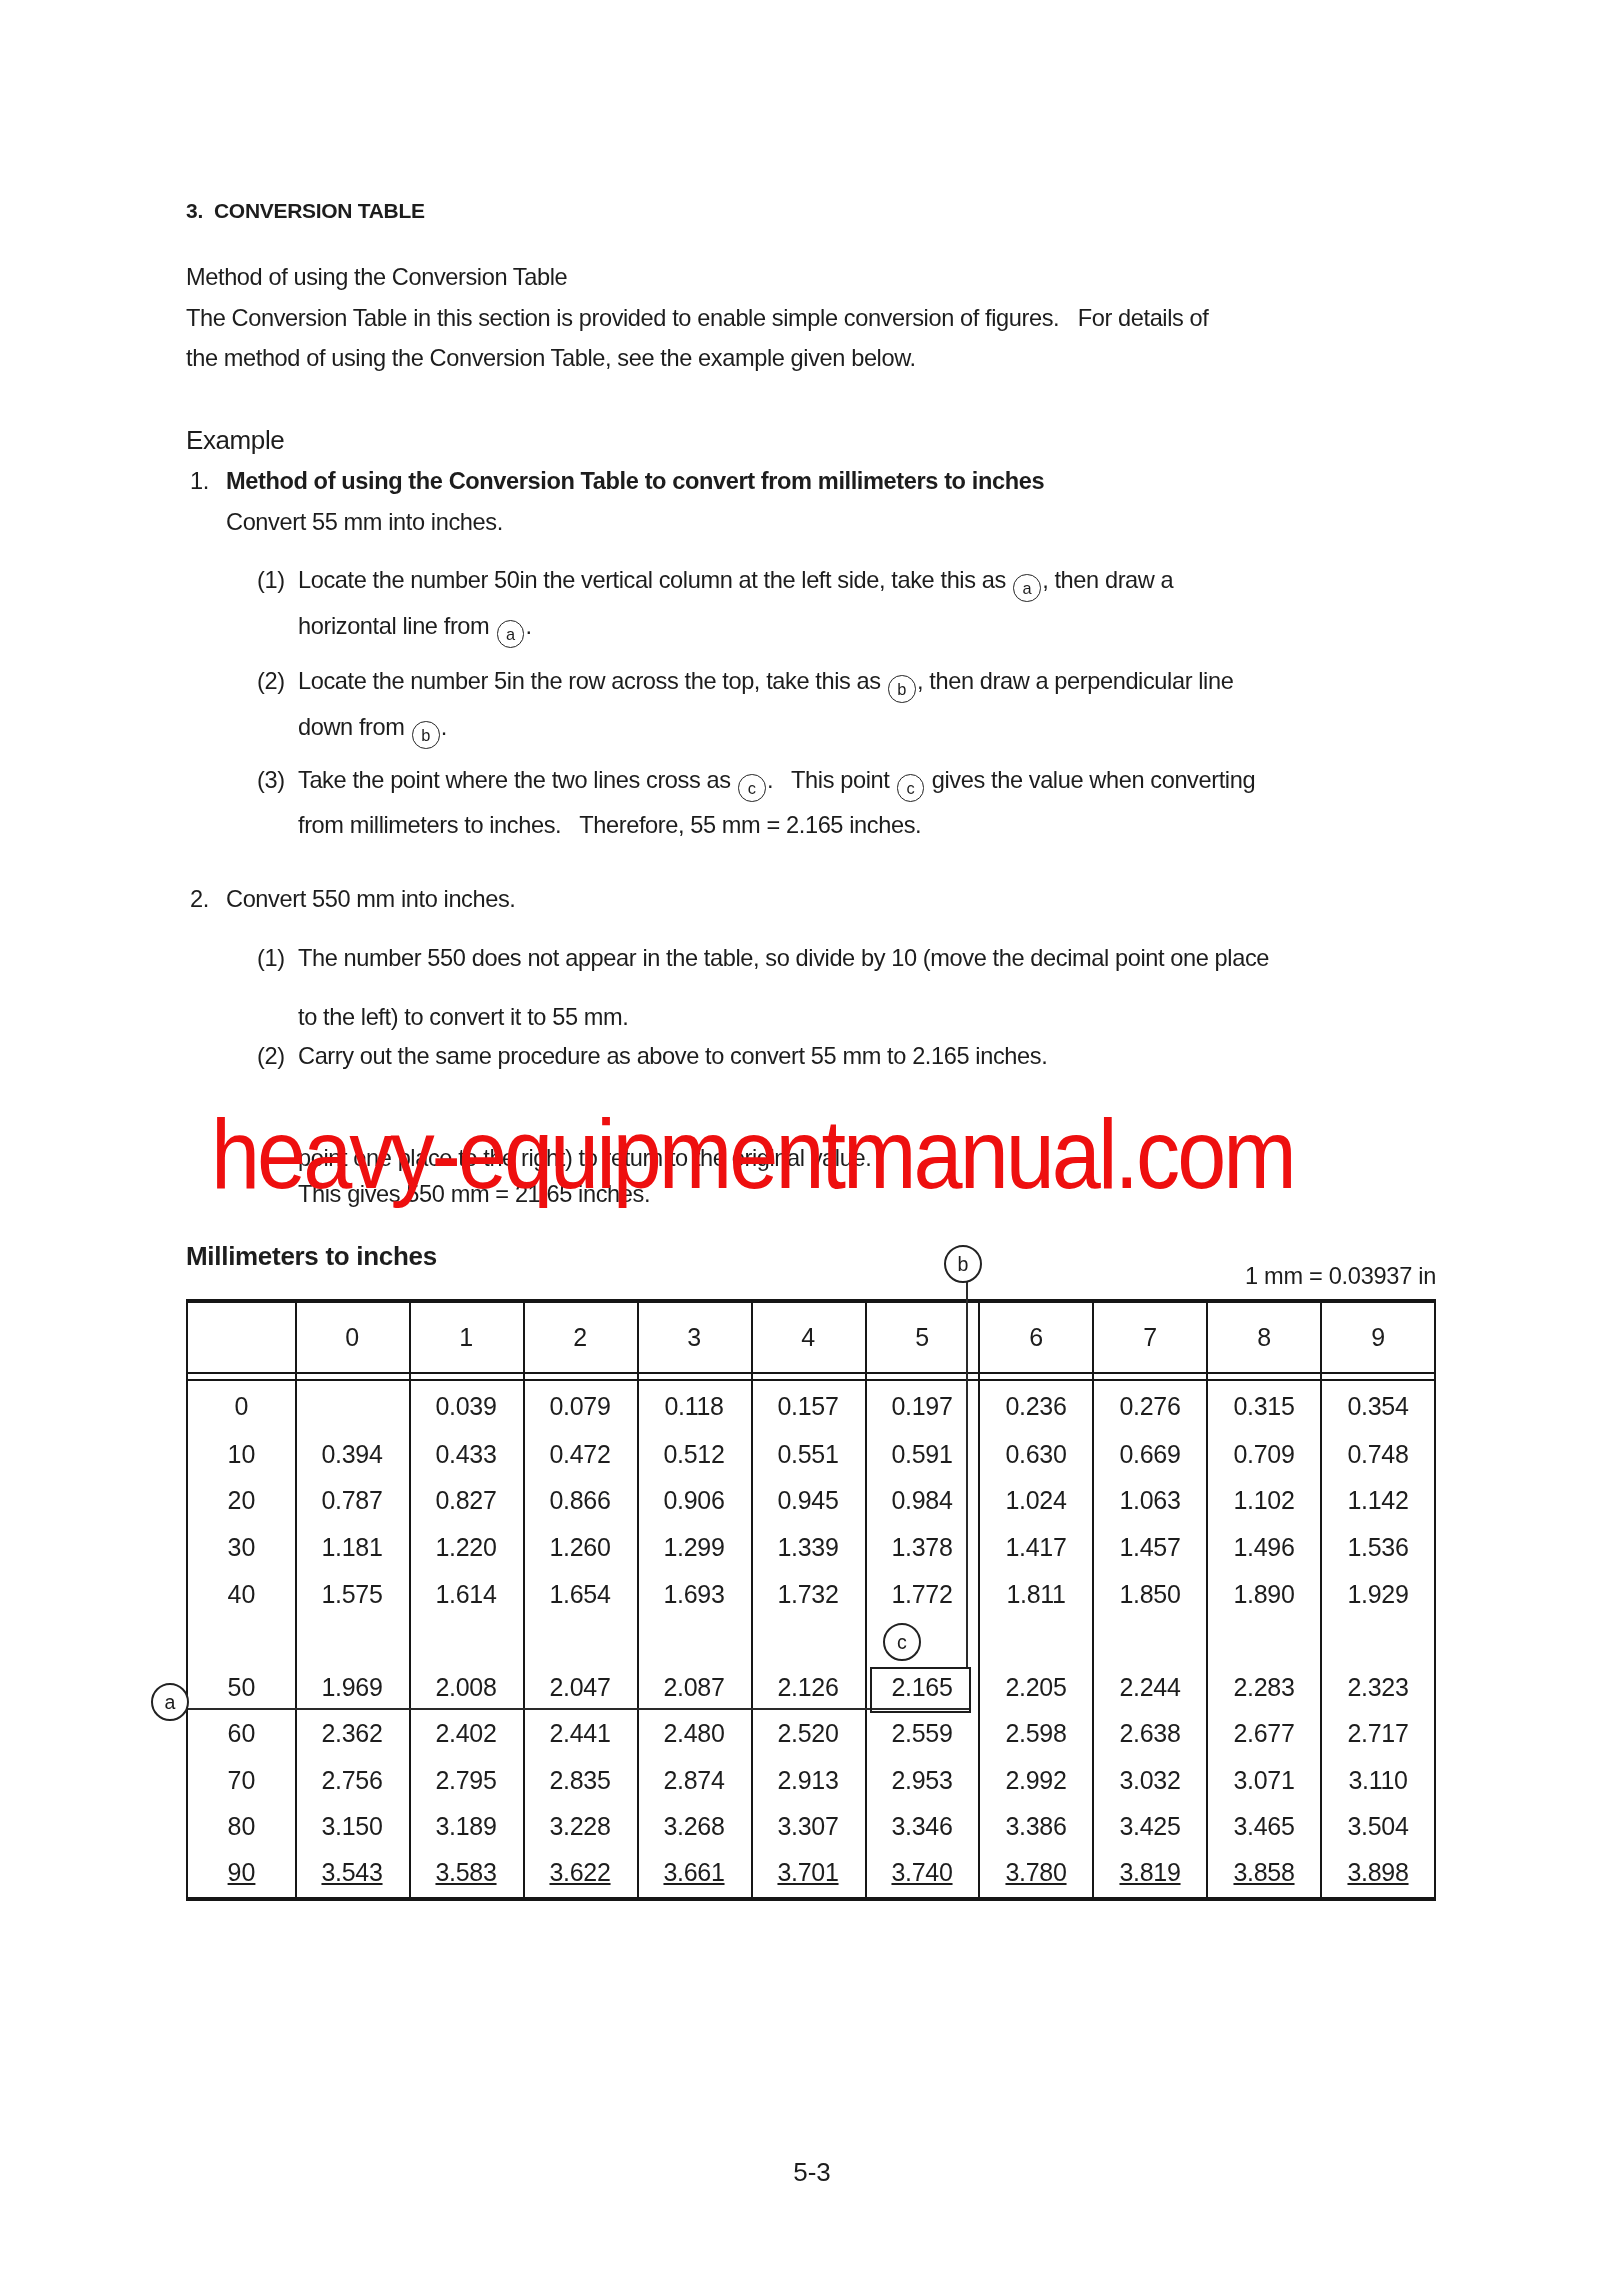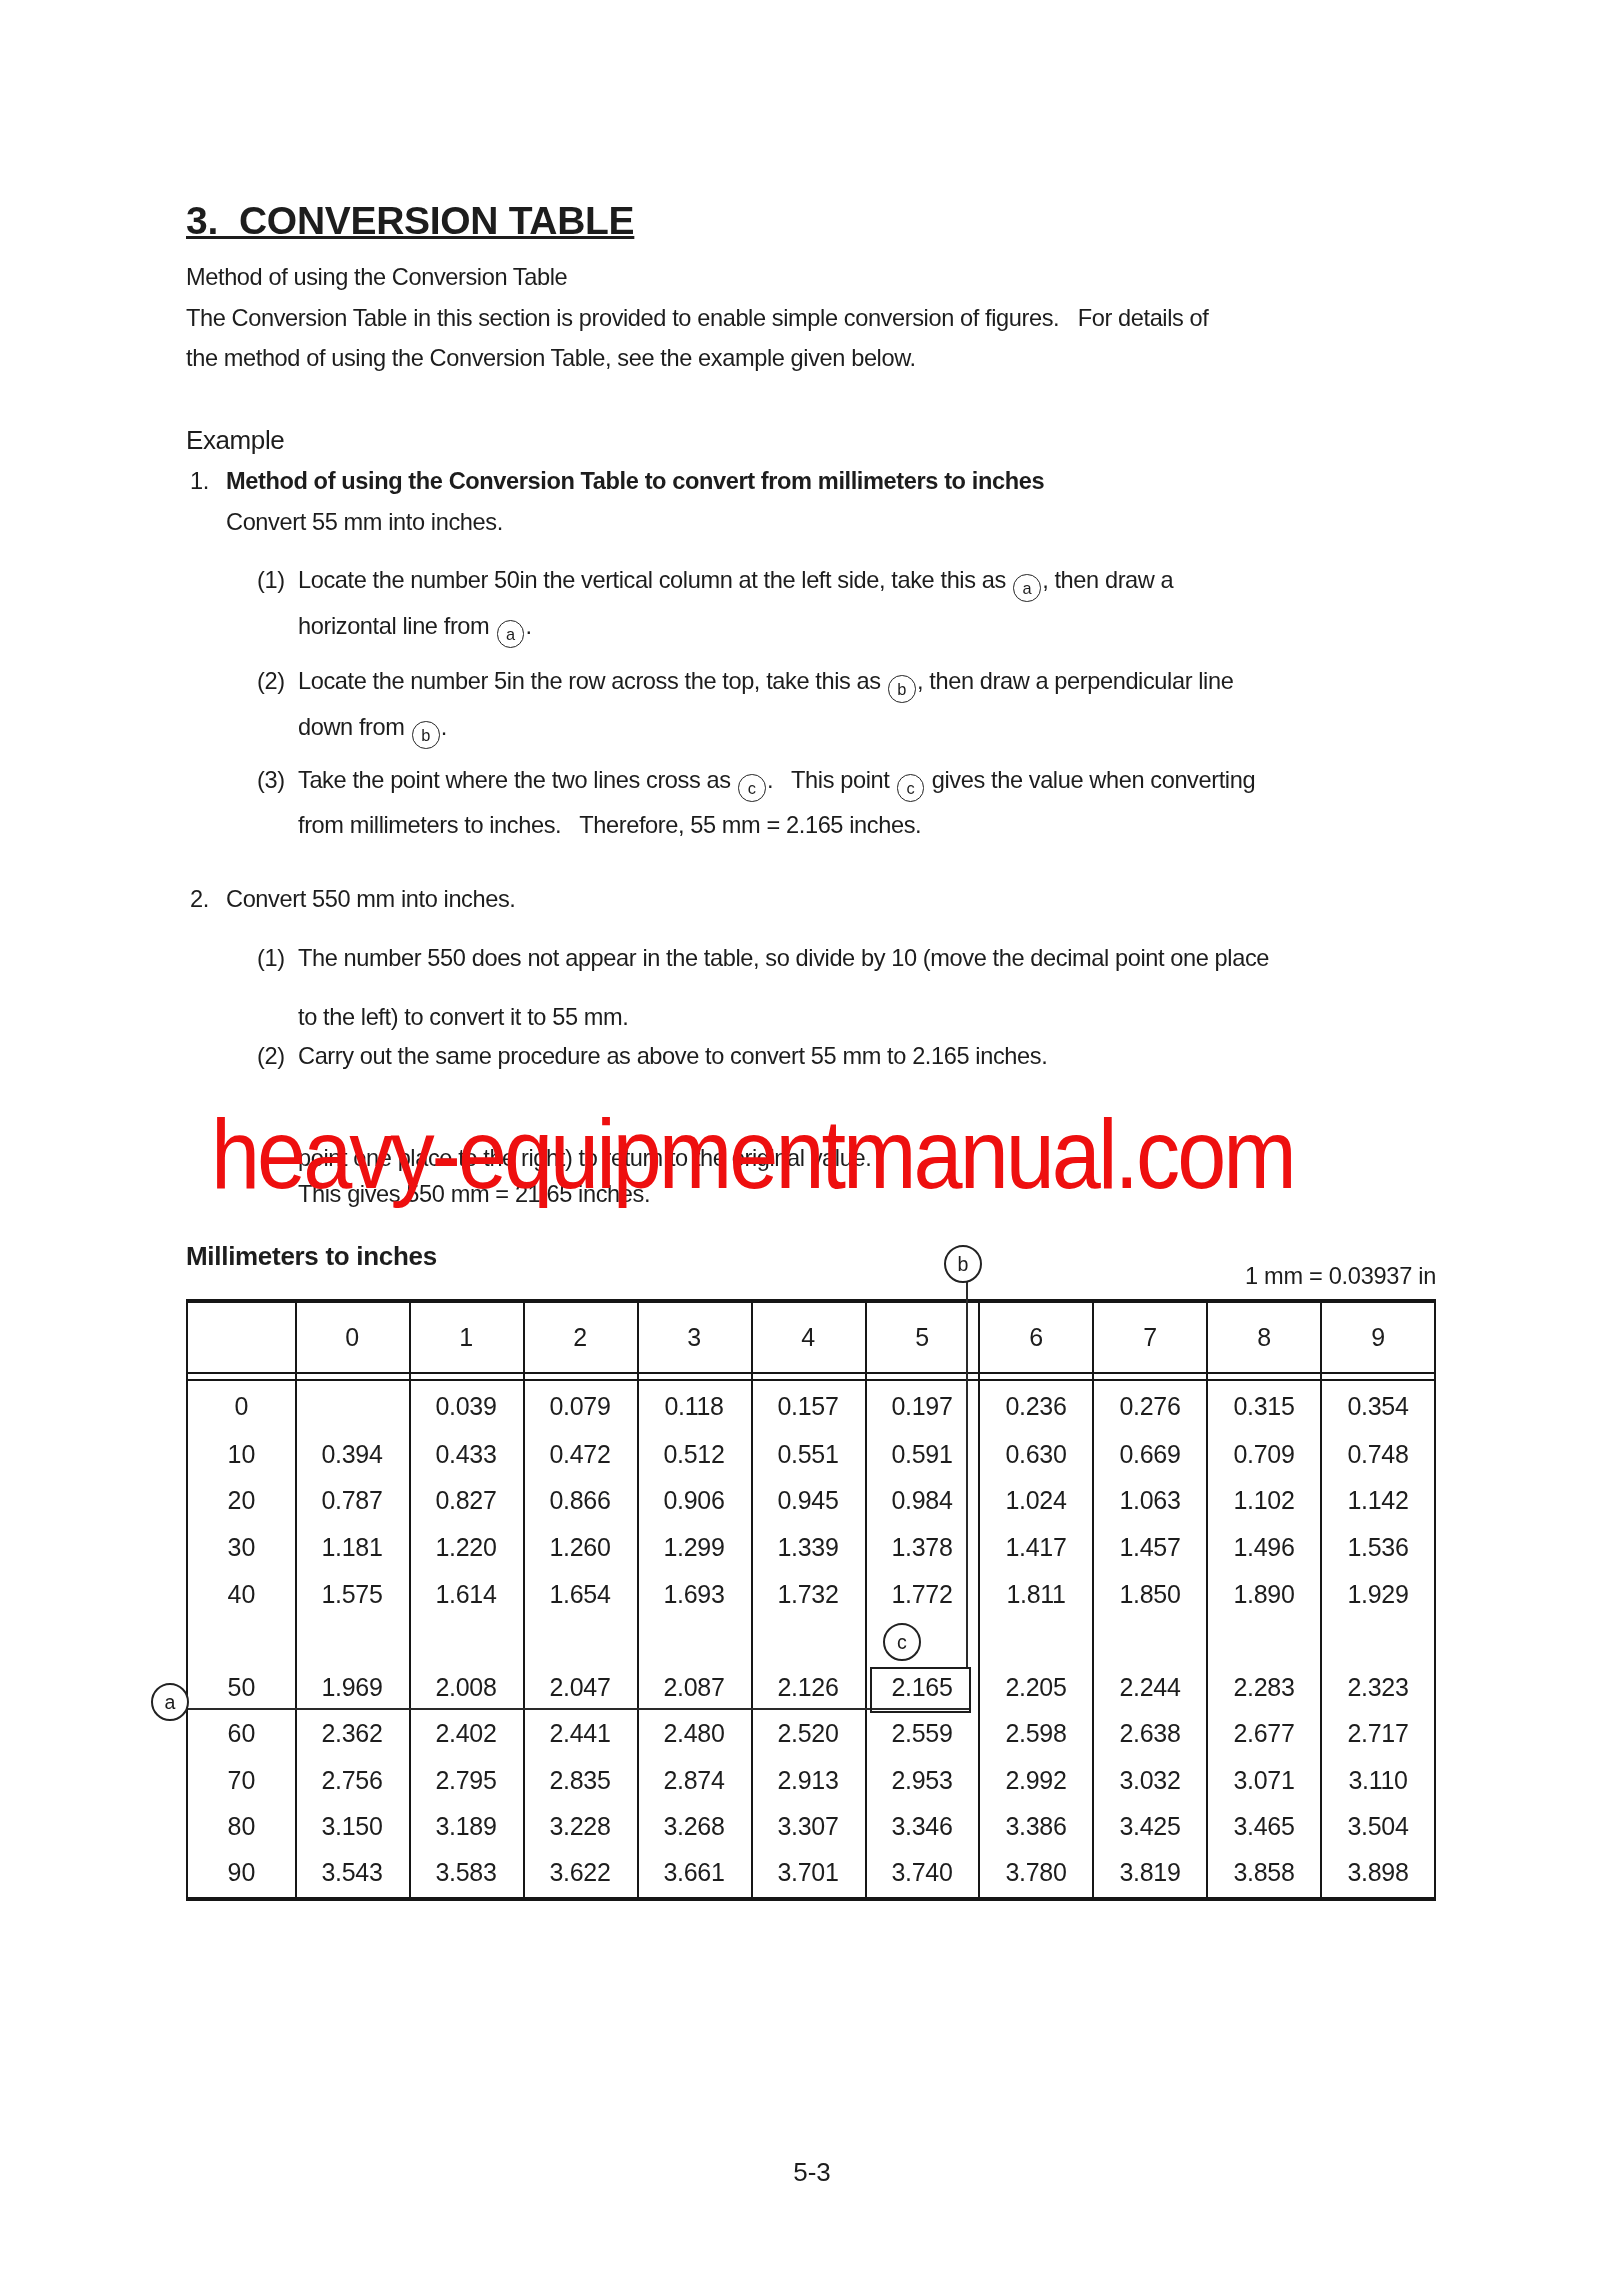--- a/index.html
+++ b/index.html
@@ -1,20 +1,20 @@
 <!DOCTYPE html>
 <html style="font-size:10.5px"><head>
 <meta charset="utf-8">
 <style>
   html,body{margin:0;padding:0;background:#888;}
   .page{position:relative;width:1623px;height:2295px;background:#ffffff;overflow:hidden;
         font-family:"Liberation Sans","DejaVu Sans",sans-serif;color:#1d1d1d;}
   .line{position:absolute;white-space:pre;font-size:23.6px;letter-spacing:-0.4px;line-height:1.2;}
   .b{font-weight:700;}
-  .title{font-size:39px;font-weight:700;letter-spacing:-0.3px;text-decoration:underline;}
+  .title{font-size:21px;font-weight:700;letter-spacing:-0.3px;}
   .h2{font-size:26px;}
   .marker{display:inline-block;width:41px;}
   .num{display:inline-block;width:36px;}
   .circ{display:inline-flex;align-items:center;justify-content:center;
         width:25.5px;height:25.5px;border:1.6px solid #222;border-radius:50%;
         font-size:16.4px;line-height:1;vertical-align:-5.9px;letter-spacing:0;margin:0 1.3px;}
   .circ-big{position:absolute;display:flex;align-items:center;justify-content:center;
         width:34px;height:34px;border:2px solid #222;border-radius:50%;
         font-size:19.6px;background:#fff;z-index:5;}
   .watermark{position:absolute;left:211px;top:1098px;font-size:98px;font-weight:400;
@@ -212,21 +212,21 @@
         <div class="cell">3.189</div>
         <div class="cell">3.228</div>
         <div class="cell">3.268</div>
         <div class="cell">3.307</div>
         <div class="cell">3.346</div>
         <div class="cell">3.386</div>
         <div class="cell">3.425</div>
         <div class="cell">3.465</div>
         <div class="cell">3.504</div>
       </div>
-      <div class="trow" style="height: 45px;">
+      <div class="trow" style="height: 45px; text-decoration: underline;">
         <div class="rowlabel">90</div>
         <div class="cell">3.543</div>
         <div class="cell">3.583</div>
         <div class="cell">3.622</div>
         <div class="cell">3.661</div>
         <div class="cell">3.701</div>
         <div class="cell">3.740</div>
         <div class="cell">3.780</div>
         <div class="cell">3.819</div>
         <div class="cell">3.858</div>

